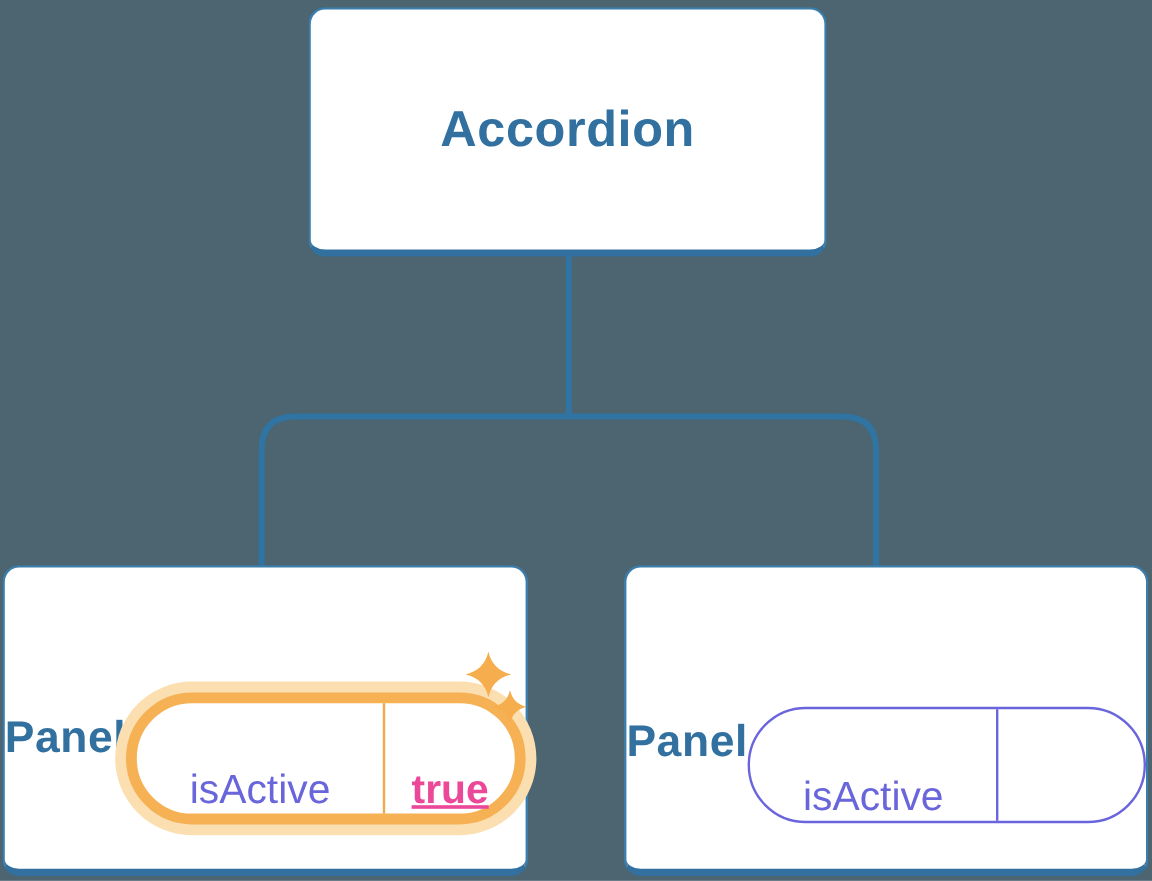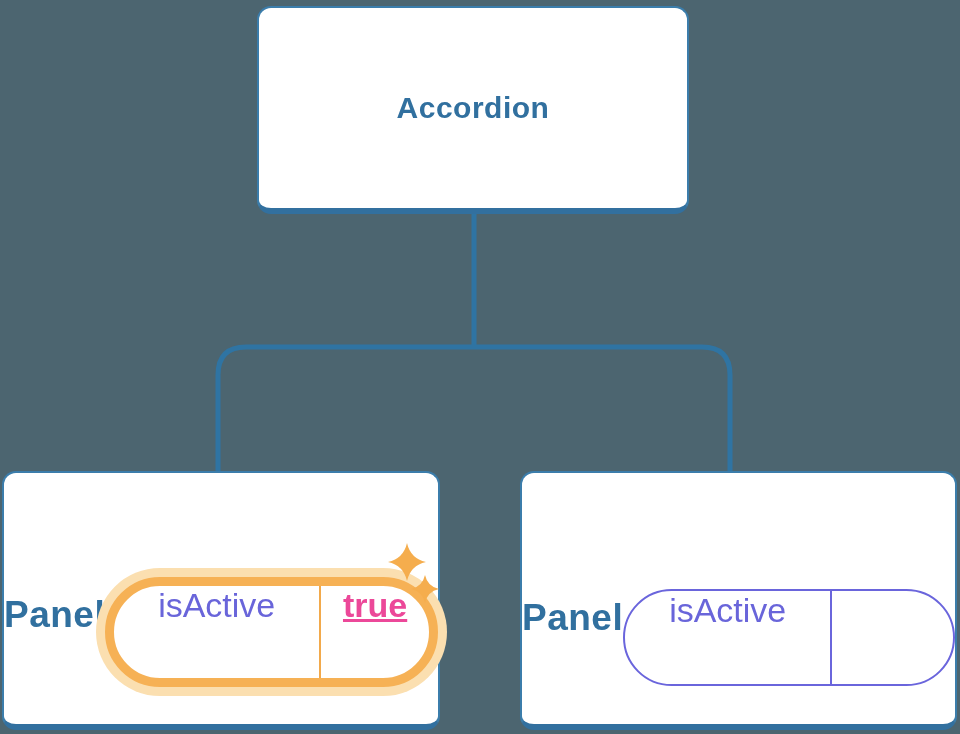--- a/index.html
+++ b/index.html
@@ -29,35 +29,35 @@
     width: 432px; height: 208px;
     display: flex;
     align-items: center;
     justify-content: center;
   }
   .node-label {
     color: #31709f;
     font-weight: 600;
     letter-spacing: 0.5px;
   }
-  .node-root .node-label { font-size: 30px; }
+  .node-root .node-label { font-size: 42px; }
   .panel {
     top: 471px;
     width: 438px; height: 259px;
     display: flex;
     flex-direction: row;
     align-items: center;
     padding-top: 33px;
   }
   .panel-left  { left: 2px; }
   .panel-right { left: 520px; width: 437px; padding-top: 40px; }
   .panel .node-label { font-size: 37px; line-height: 1.15; }
   .pill {
     display: flex;
-    align-items: flex-start;
+    align-items: flex-end;
     box-sizing: border-box;
     background: #ffffff;
     border-radius: 999px;
   }
   .pill-active {
     margin-top: 33px;
     width: 364px; height: 110px;
     border: 9px solid #f6b155;
     box-shadow: 0 0 0 9px #fbdfb0;
   }

